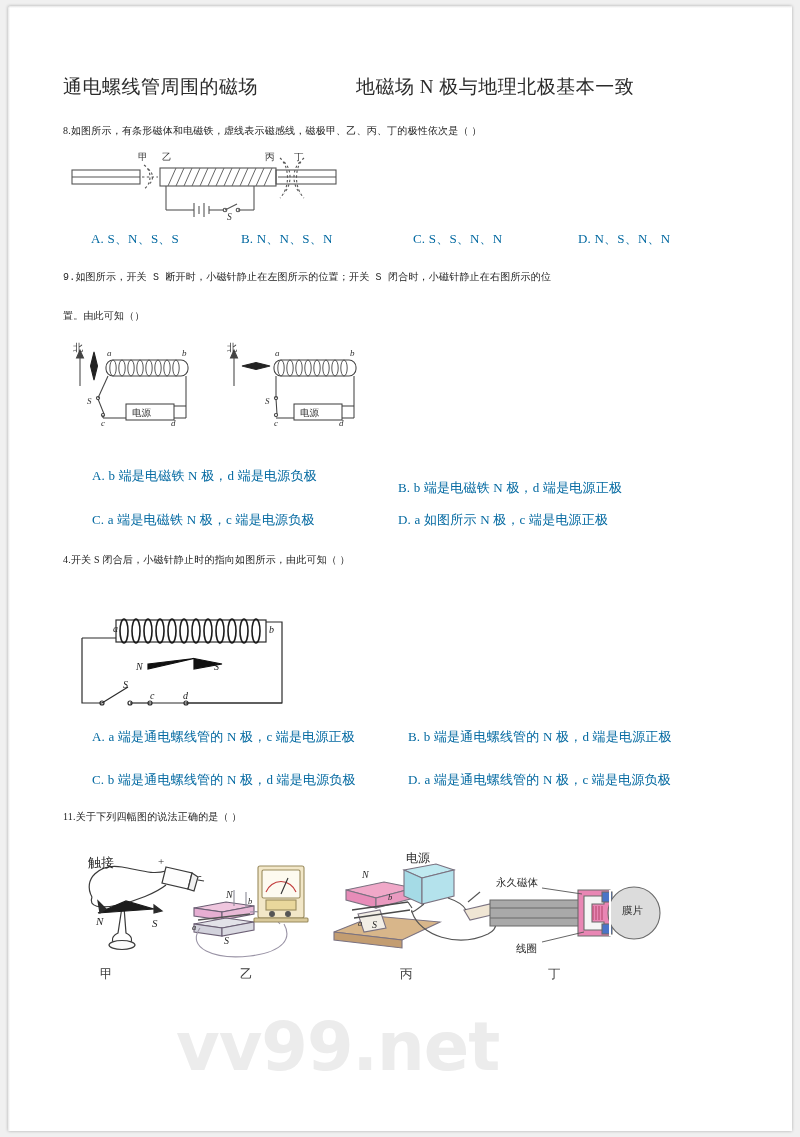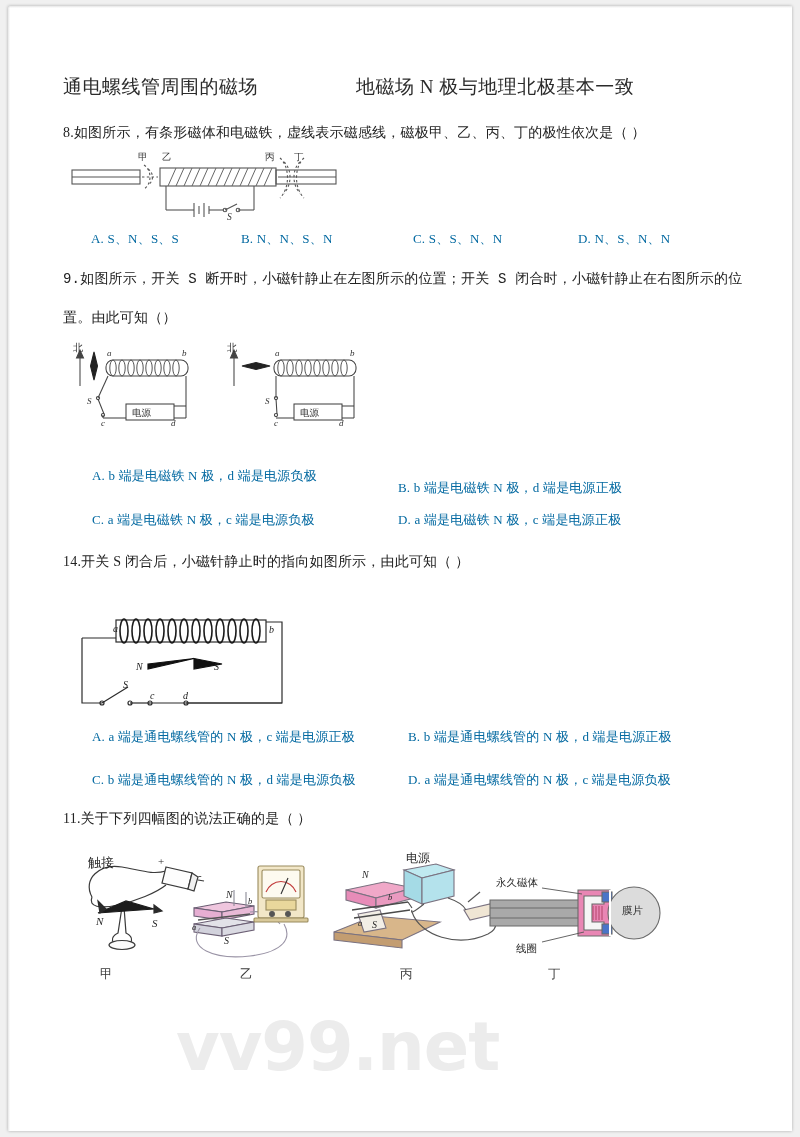--- a/index.html
+++ b/index.html
@@ -15,21 +15,21 @@
     background:#fff;
     box-shadow:0 0 3px rgba(0,0,0,.28);
     overflow:hidden;
   }
   .inner{position:absolute;left:0;top:0;width:784px;height:1125px;}
 
   .hdr{position:absolute;font-size:19px;color:#2b2b2b;letter-spacing:.5px;white-space:nowrap;}
   .hdr-left{left:55px;top:68px;}
   .hdr-right{left:348px;top:68px;}
 
-  .qtext{position:absolute;font-size:14px;color:#232323;white-space:nowrap;letter-spacing:.2px;}
+  .qtext{position:absolute;font-size:10px;color:#232323;white-space:nowrap;letter-spacing:.2px;}
   .opt{position:absolute;font-size:13px;color:#0369a1;white-space:nowrap;letter-spacing:.2px;}
 
   .fig{position:absolute;}
   svg{display:block;overflow:visible;}
 
   .cap{position:absolute;font-size:12.5px;color:#3a3a3a;}
 
   .watermark{
     position:absolute;left:168px;top:1002px;
     font-family:"DejaVu Sans","Liberation Sans",sans-serif;
@@ -210,23 +210,23 @@
           <text x="50" y="84" font-style="italic">c</text>
           <text x="115" y="84" font-style="italic">d</text>
           <text x="76" y="74" font-size="9.5">电源</text>
         </g>
       </svg>
     </div>
 
     <div class="opt" style="left:84px;top:461px;text-align:center;">A. b 端是电磁铁 N 极，d 端是电源负极</div>
     <div class="opt" style="left:390px;top:473px;">B. b 端是电磁铁 N 极，d 端是电源正极</div>
     <div class="opt" style="left:84px;top:505px;">C. a 端是电磁铁 N 极，c 端是电源负极</div>
-    <div class="opt" style="left:390px;top:505px;">D. a 端是电磁铁 N 极，c 端是电源正极</div>
-
-    <div class="qtext" style="left:55px;top:547px;">14.开关 S 闭合后，小磁针静止时的指向如图所示，由此可知（   ）</div>
+    <div class="opt" style="left:390px;top:505px;">D. a 如图所示 N 极，c 端是电源正极</div>
+
+    <div class="qtext" style="left:55px;top:547px;">4.开关 S 闭合后，小磁针静止时的指向如图所示，由此可知（   ）</div>
 
     <div class="fig" style="left:62px;top:602px;">
       <svg width="250" height="102" viewBox="0 0 250 102">
         <g stroke="#2b2b2b" fill="none" stroke-width="1.2">
 
           <path d="M12 30 L12 95 L32 95"></path>
           <path d="M196 14 L212 14 L212 95 L80 95"></path>
 
           <rect x="46" y="12" width="150" height="22"></rect>
 

